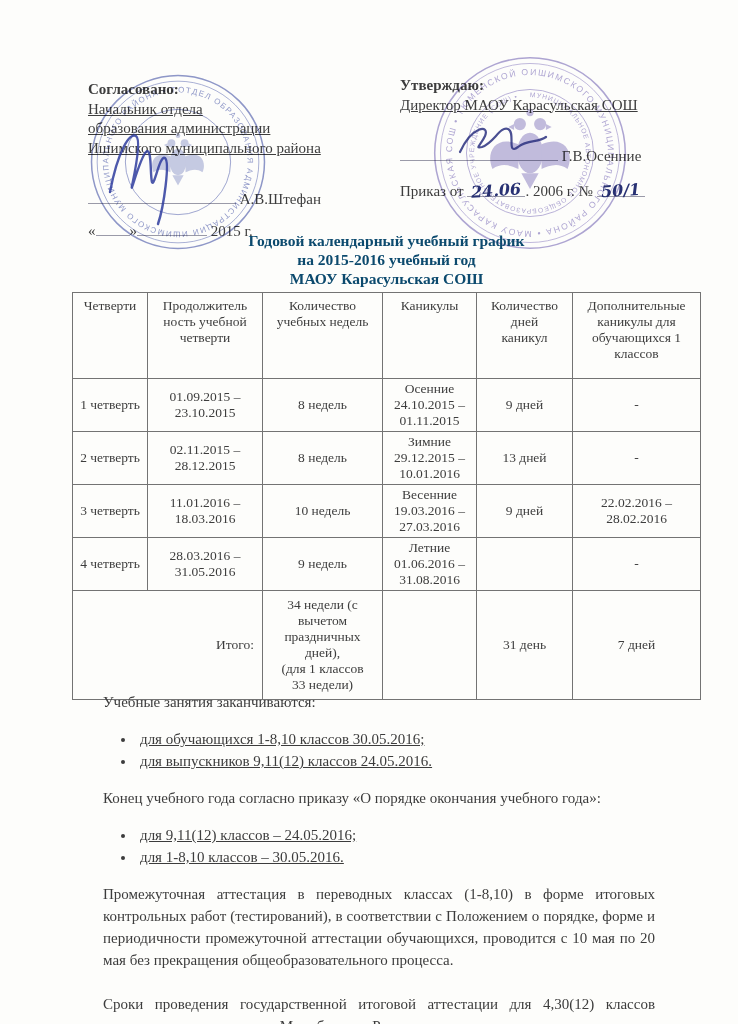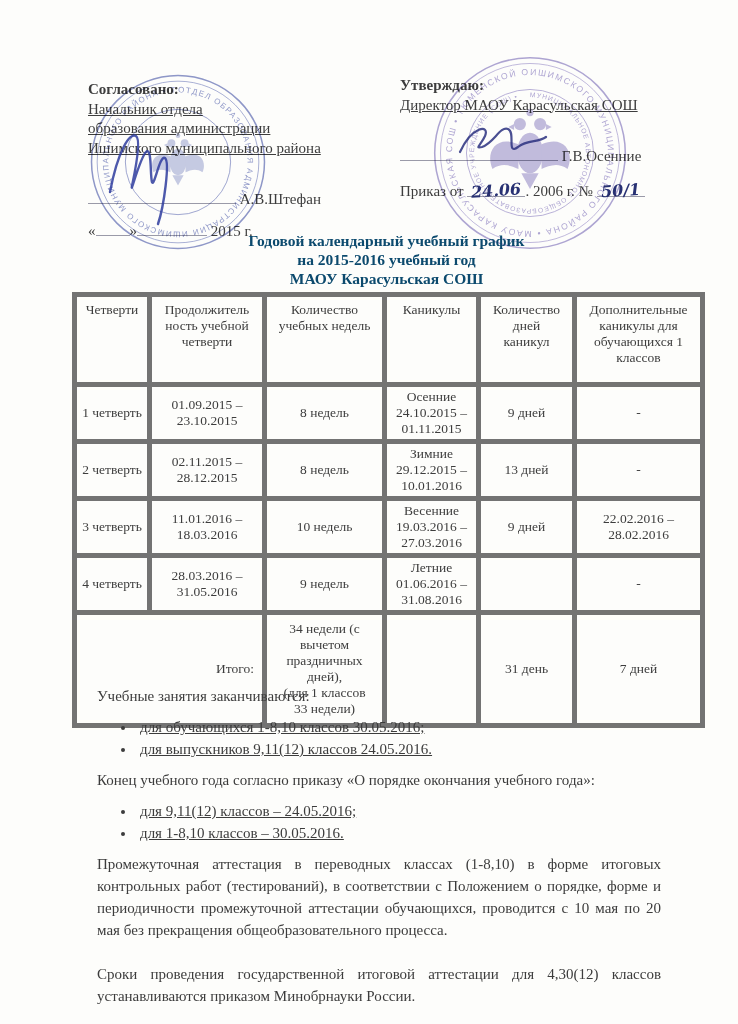--- a/index.html
+++ b/index.html
@@ -41,35 +41,35 @@
     color:#0c4a6e;
   }
 
   
   table.sched{
     position:absolute;left:72px;top:292px;width:628px;
     border-collapse:collapse;table-layout:fixed;
     font-size:13.5px;line-height:16px;color:#3d3d3d;
   }
   table.sched th,table.sched td{
-    border:5px solid #737373;
+    border:1px solid #737373;
     text-align:center;vertical-align:middle;
     padding:2px 3px;white-space:pre-line;font-weight:normal;
   }
   table.sched th{height:78px;vertical-align:top;padding-top:5px;}
   table.sched tr.r{height:50px;}
   table.sched tr.total td{height:104px;}
   table.sched td.itogo{text-align:right;padding-right:8px;}
 
   
   .notes{
     position:absolute;left:88px;top:676px;width:582px;
     font-size:15px;line-height:22px;color:#3c3c3c;
   }
-  .notes p{margin:9px;text-align:justify;}
+  .notes p{margin:15px;text-align:justify;}
   .notes p.gap{margin-top:22px;}
   .notes ul{margin:0;padding:0 0 0 48px;list-style:disc;}
   .notes li{padding-left:4px;text-decoration:underline;}
 </style>
 </head>
 <body>
 
 <div class="page">
 
   <div class="approval approval-left">

